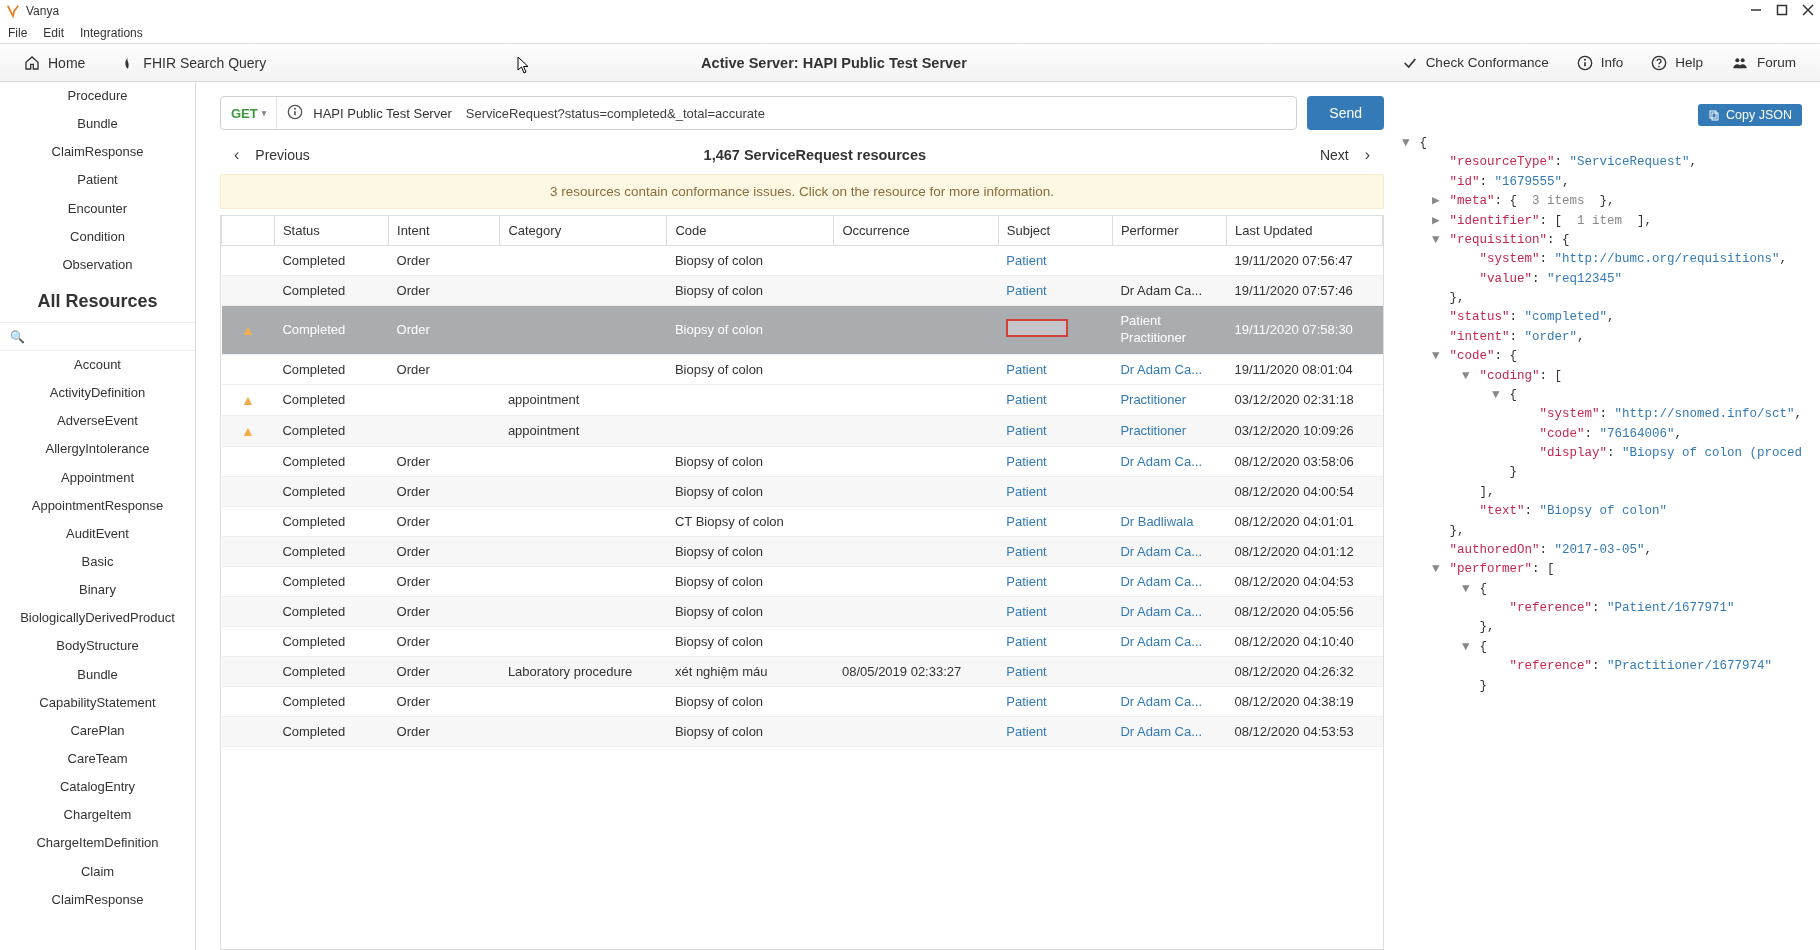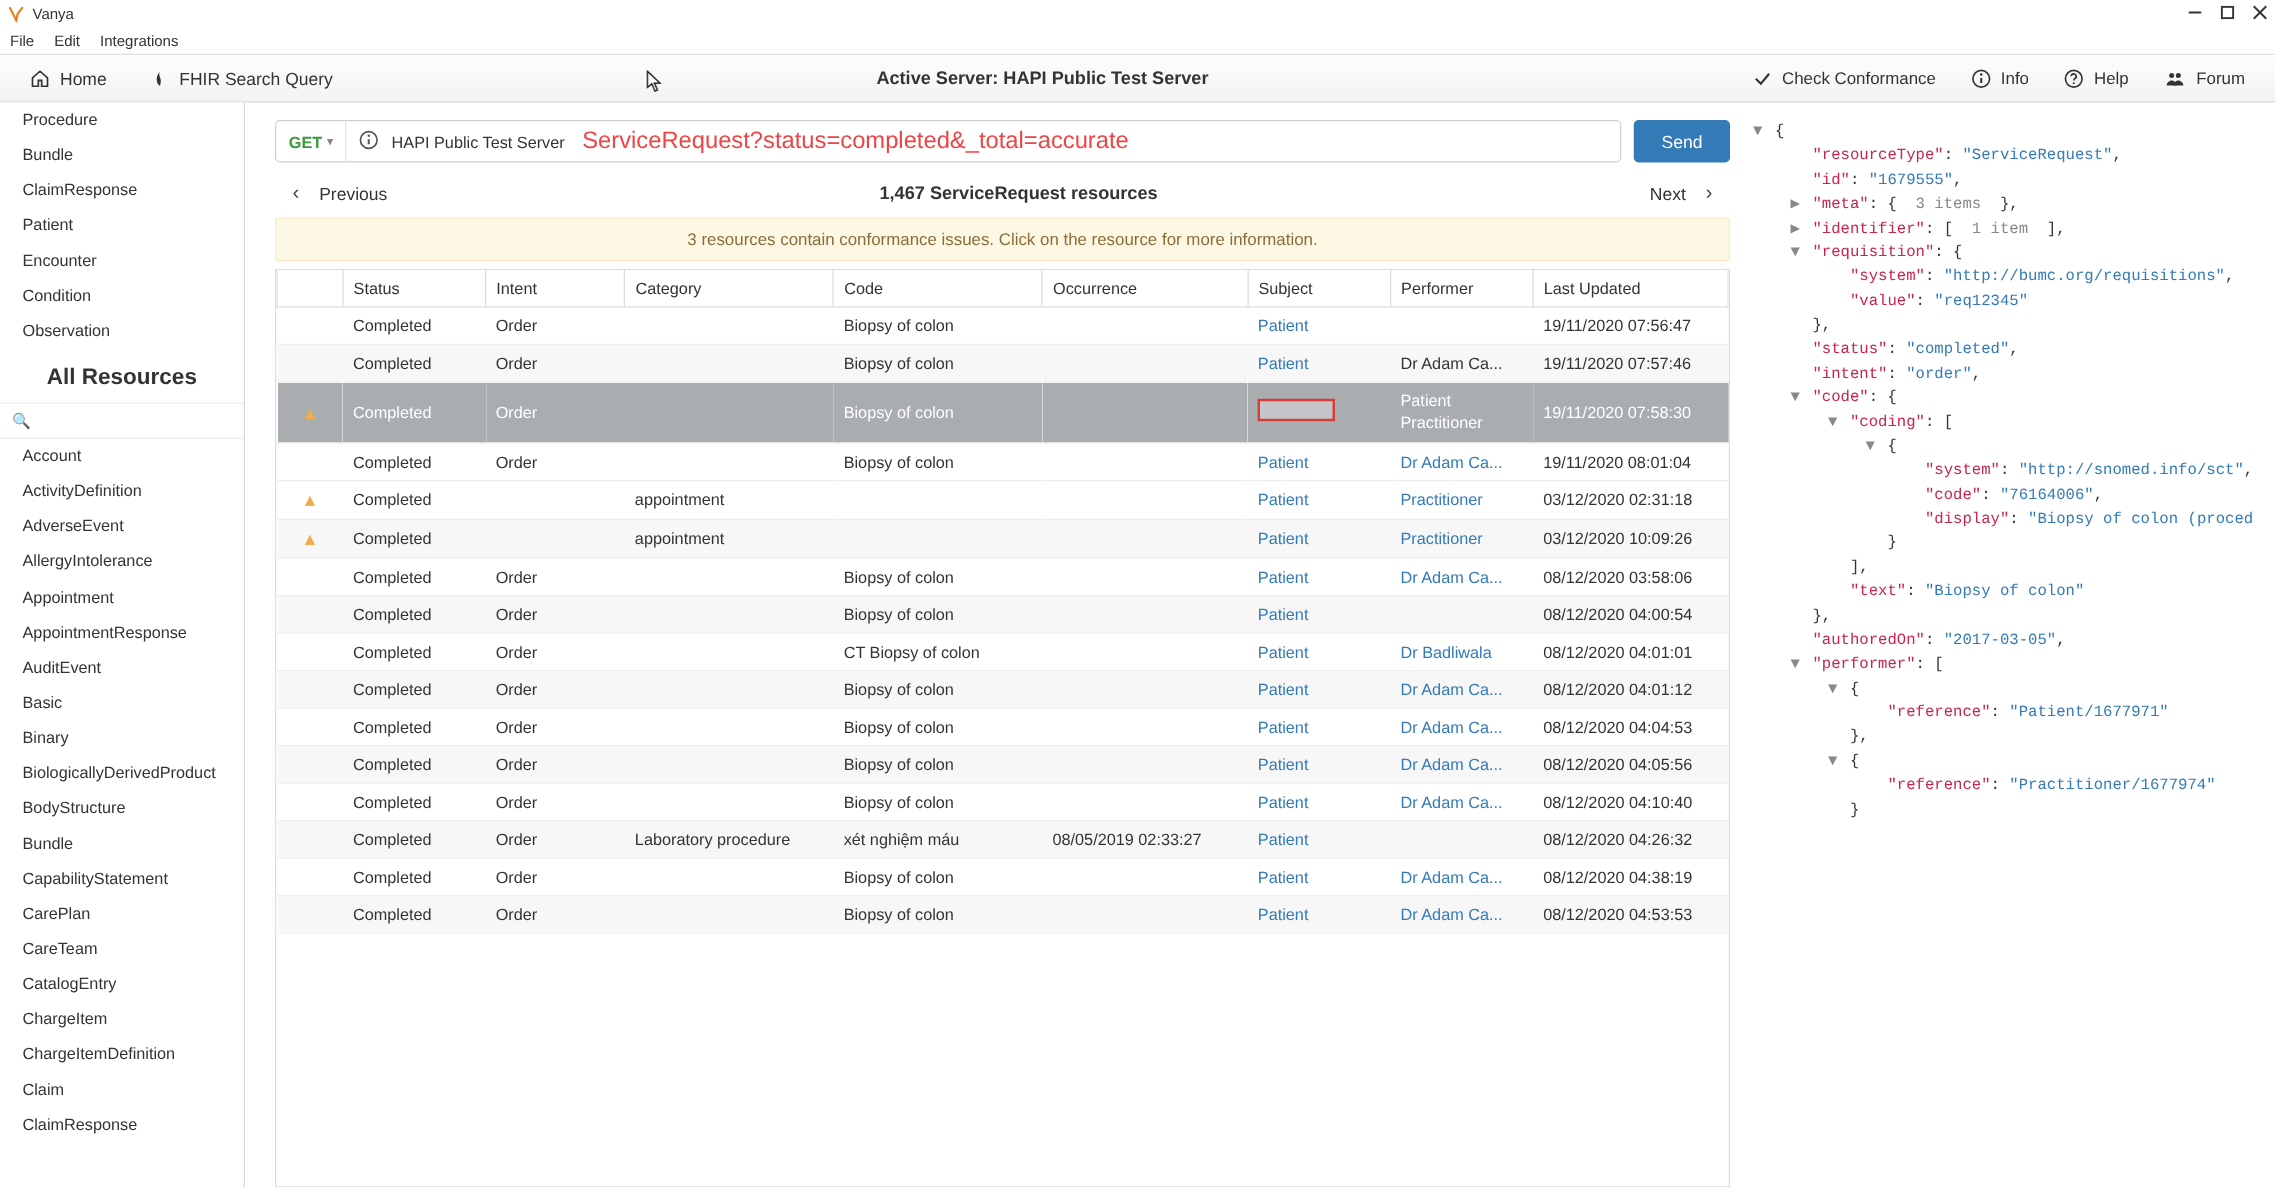--- a/index.html
+++ b/index.html
@@ -14,33 +14,33 @@
 .toolbar { height: 38px; border-bottom: 1px solid #d8d8d8; display: flex; align-items: center; padding: 0 24px; gap: 36px; background: linear-gradient(#fdfdfd,#f3f3f3); }
 .toolbar-left { display: flex; gap: 36px; }
 .toolbar-item { display: flex; align-items: center; gap: 8px; font-size: 14px; cursor: pointer; }
 .toolbar-center { flex: 1; text-align: center; font-weight: 600; font-size: 14.5px; }
 .toolbar-right { display: flex; gap: 28px; }
 .toolbar-right .toolbar-item { font-size: 13.5px; }
 .main { display: flex; height: calc(950px - 22px - 22px - 38px); }
 .sidebar { width: 196px; border-right: 1px solid #d8d8d8; overflow-y: auto; background: #fff; }
 .side-header { font-size: 18px; font-weight: 600; text-align: center; padding: 12px 0 10px; border-bottom: 1px solid #eee; }
 .side-list { display: flex; flex-direction: column; }
-.side-item { padding: 4px 18px; font-size: 13px; cursor: pointer; line-height: 1.55; }
+.side-item { padding: 4px 18px; font-size: 13px; cursor: pointer; line-height: 1.55; text-align: center; }
 .side-search { padding: 4px 8px; border-bottom: 1px solid #eee; }
 .side-search input { width: 100%; border: none; outline: none; font-size: 13px; padding: 2px 4px 2px 18px; background: transparent; }
 .side-search-wrap { position: relative; }
 .side-search-wrap .mag { position: absolute; left: 2px; top: 3px; color: #888; font-size: 12px; }
 .content { flex: 1; padding: 14px 18px 0 24px; display: flex; gap: 18px; overflow: hidden; }
 .left-pane { flex: 1; min-width: 0; display: flex; flex-direction: column; }
 .urlbar { display: flex; align-items: stretch; gap: 10px; margin-bottom: 12px; }
 .urlbox { flex: 1; border: 1px solid #d0d0d0; border-radius: 4px; display: flex; align-items: center; height: 34px; background: #fff; overflow: hidden; }
 .method { color: #3a983a; font-weight: 600; padding: 0 10px; border-right: 1px solid #e4e4e4; height: 100%; display: flex; align-items: center; gap: 4px; font-size: 13px; }
 .info-icon { margin: 0 10px; color: #555; }
 .server-name { padding-right: 14px; font-size: 13px; }
-.url-path { font-size: 19px; color: #ef4444; }
+.url-path { font-size: 13px; color: #404040; }
 .send-btn { background: #337ab7; color: #fff; border: none; border-radius: 4px; padding: 0 22px; font-size: 14px; cursor: pointer; }
 .pager { display: flex; align-items: center; justify-content: space-between; padding: 4px 14px 10px; }
 .pager-side { display: flex; align-items: center; gap: 16px; font-size: 14px; cursor: pointer; }
 .pager-chev { font-size: 16px; color: #444; }
 .pager-center { font-weight: 600; font-size: 14.5px; }
 .warn-banner { background: #fcf8e3; border: 1px solid #faebcc; color: #8a6d3b; text-align: center; padding: 9px; border-radius: 2px; font-size: 13.5px; margin-bottom: 6px; }
 .grid { border: 1px solid #ddd; border-top: none; flex: 1; overflow-y: auto; }
 table { width: 100%; border-collapse: collapse; table-layout: fixed; }
 th { background: #fff; border: 1px solid #ddd; border-top: 1px solid #ddd; padding: 7px 8px; text-align: left; font-weight: 400; font-size: 13px; color: #333; }
 td { border-bottom: 1px solid #eee; padding: 7px 8px; font-size: 13px; white-space: nowrap; overflow: hidden; text-overflow: ellipsis; }
@@ -435,20 +435,29 @@
                 <td><span class="link">Patient</span></td>
                 <td><span class="link">Dr Adam Ca...</span></td>
                 <td>08/12/2020 04:53:53</td>
               </tr>
             </tbody>
         </table>
       </div>
     </div>
 
     <div class="right-pane">
+      <div class="json-tools">
+        <button class="copy-btn">
+          <svg width="12" height="12" viewBox="0 0 24 24">
+              <rect x="4" y="4" width="12" height="14" fill="none" stroke="#fff" stroke-width="2"></rect>
+              <rect x="8" y="8" width="12" height="14" fill="none" stroke="#fff" stroke-width="2"></rect>
+            </svg>
+          <span>Copy JSON</span>
+        </button>
+      </div>
       <div class="json-viewer" id="json-viewer">
           <div class="line"><span class="tri">▼</span> <span class="pun">{</span></div>
           <div class="line">    <span class="tri"> </span> <span class="key">"resourceType"</span><span class="pun">: </span><span class="str">"ServiceRequest"</span><span class="pun">,</span></div>
           <div class="line">    <span class="tri"> </span> <span class="key">"id"</span><span class="pun">: </span><span class="str">"1679555"</span><span class="pun">,</span></div>
           <div class="line">    <span class="tri">▶</span> <span class="key">"meta"</span><span class="pun">: </span><span class="pun">{  </span><span class="num">3 items</span><span class="pun">  },</span></div>
           <div class="line">    <span class="tri">▶</span> <span class="key">"identifier"</span><span class="pun">: </span><span class="pun">[  </span><span class="num">1 item</span><span class="pun">  ],</span></div>
           <div class="line">    <span class="tri">▼</span> <span class="key">"requisition"</span><span class="pun">: {</span></div>
           <div class="line">        <span class="tri"> </span> <span class="key">"system"</span><span class="pun">: </span><span class="str">"http://bumc.org/requisitions"</span><span class="pun">,</span></div>
           <div class="line">        <span class="tri"> </span> <span class="key">"value"</span><span class="pun">: </span><span class="str">"req12345"</span></div>
           <div class="line">    <span class="tri"> </span> <span class="pun">},</span></div>

